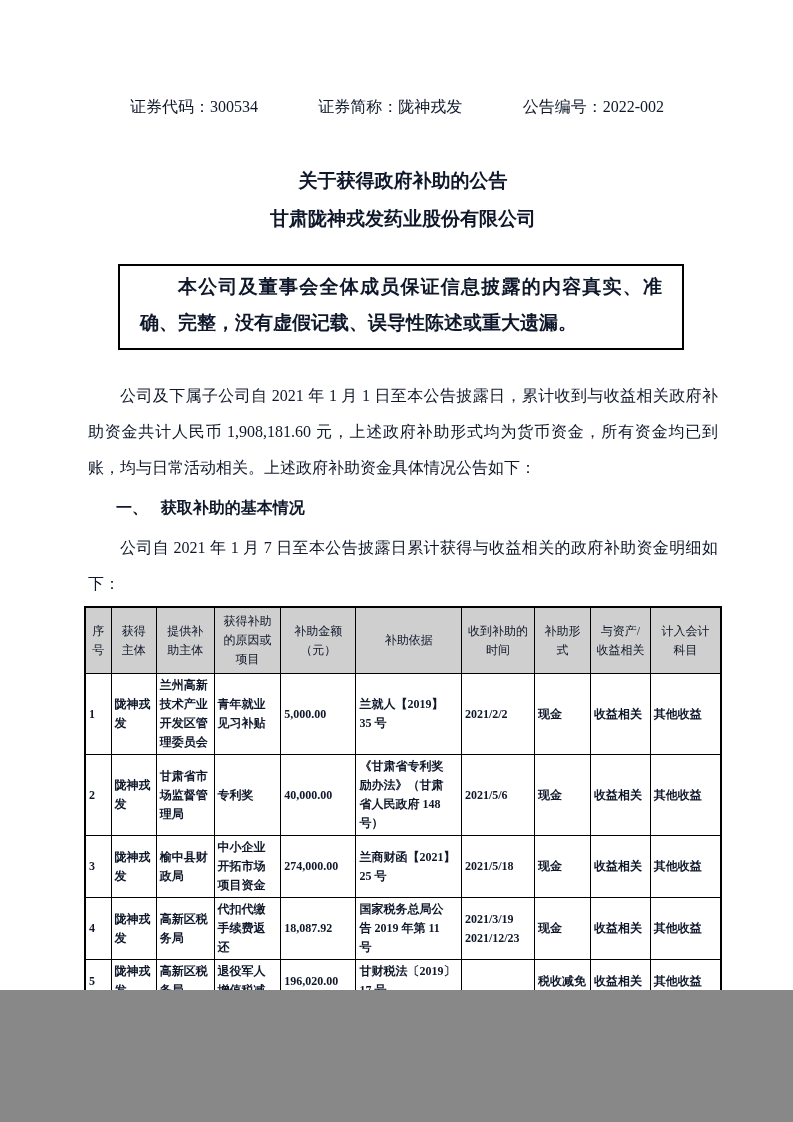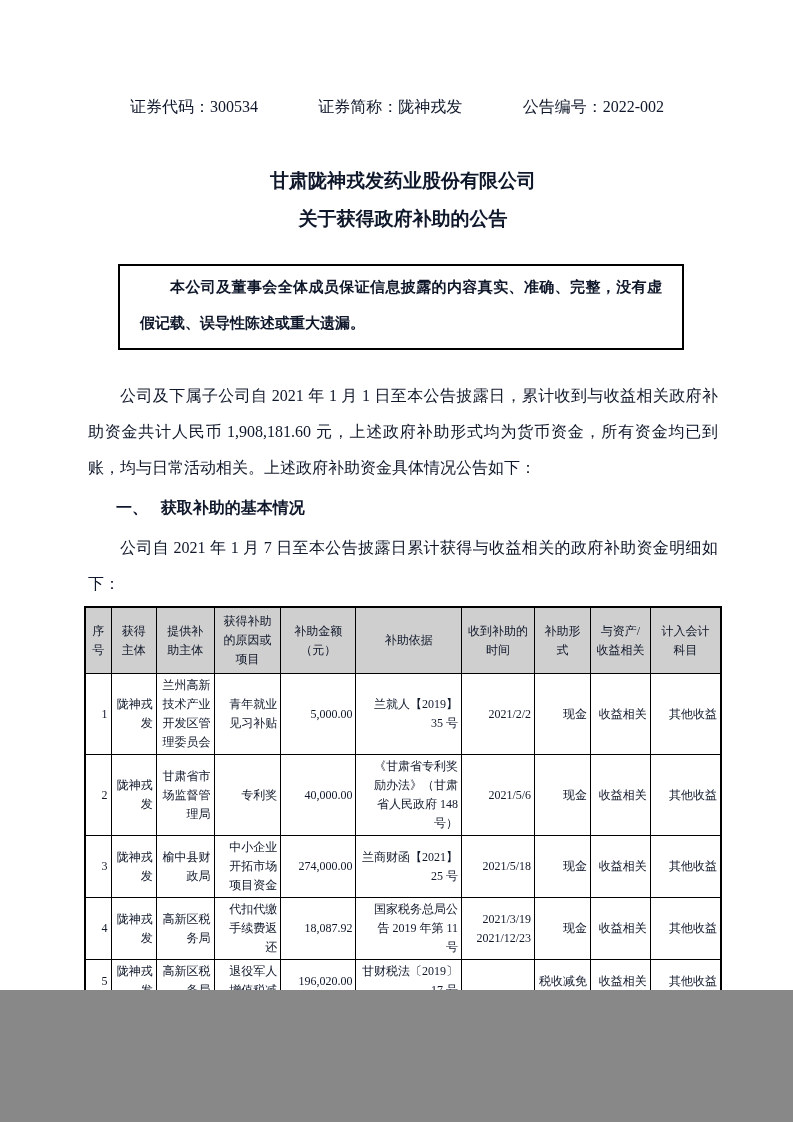--- a/index.html
+++ b/index.html
@@ -14,21 +14,21 @@
     display:flex;justify-content:space-between;
     padding:0 58px 0 46px;font-size:16px;line-height:22px;
   }
   
   .titles{margin-top:44px;text-align:center;}
   .titles .t{font-size:19px;font-weight:bold;line-height:38px;}
   
   .disclaimer-box{
     margin:26px 38px 0 34px;border:2px solid #000;
     padding:3px 20px 7px 20px;
-    font-size:15px;font-weight:bold;line-height:36px;
+    font-size:19px;font-weight:bold;line-height:36px;
     text-align:justify;text-indent:2em;
   }
   
   .para{font-size:16px;line-height:36px;text-align:justify;text-indent:2em;margin:4px;}
   .para1{margin-top:28px;}
   .section-heading{
     font-size:16px;font-weight:bold;line-height:36px;margin-top:2px;
     padding-left:32px;word-spacing:0.55em;
   }
   
@@ -36,43 +36,43 @@
     width:100%;border-collapse:collapse;table-layout:fixed;
     font-size:12px;line-height:19px;
   }
   table.subsidy,table.subsidy th,table.subsidy td{border:1px solid #000;}
   table.subsidy{border:2px solid #000;}
   table.subsidy th{
     background:#cfcfcf;font-weight:normal;text-align:center;vertical-align:middle;
     padding:4px 2px;white-space:pre-line;
   }
   table.subsidy td{
-    text-align:right;vertical-align:middle;padding:2px 3px;
+    text-align:left;vertical-align:middle;padding:2px 3px;font-weight:bold;
   }
   td.c1{padding:2px 6px;}
   td.c2{padding:2px 8px;}
   td.c3{padding:2px 4px;}
   td.c5{white-space:pre-line;text-align:right;padding:2px 5px 2px 2px;}
   td.c6{white-space:pre-line;}
   td.c7{padding:2px 5px;}
 </style>
 </head>
 <body>
 
 <div class="page">
 
   <div class="meta-line">
     <span>证券代码：300534</span>
     <span>证券简称：陇神戎发</span>
     <span>公告编号：2022-002</span>
   </div>
 
   <div class="titles">
+    <div class="t">关于获得政府补助的公告</div>
     <div class="t">甘肃陇神戎发药业股份有限公司</div>
-    <div class="t">关于获得政府补助的公告</div>
   </div>
 
   <div class="disclaimer-box">
     <span>本公司及董事会全体成员保证信息披露的内容真实、准确、完整，没有虚假记载、误导性陈述或重大遗漏。</span>
   </div>
 
   <p class="para para1">公司及下属子公司自 2021 年 1 月 1 日至本公告披露日，累计收到与收益相关政府补助资金共计人民币 1,908,181.60 元，上述政府补助形式均为货币资金，所有资金均已到账，均与日常活动相关。上述政府补助资金具体情况公告如下：</p>
 
   <div class="section-heading">一、 获取补助的基本情况</div>
 

